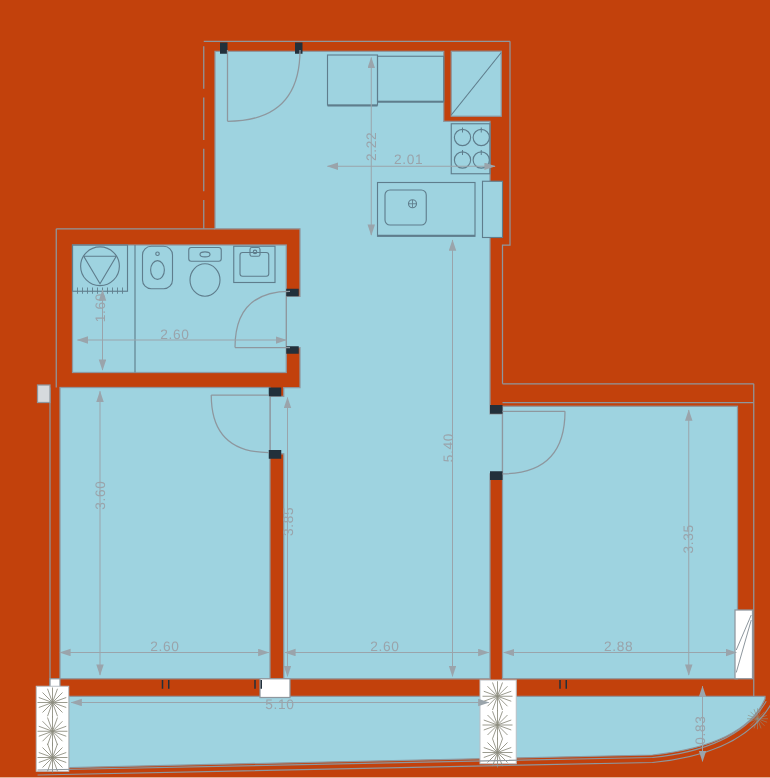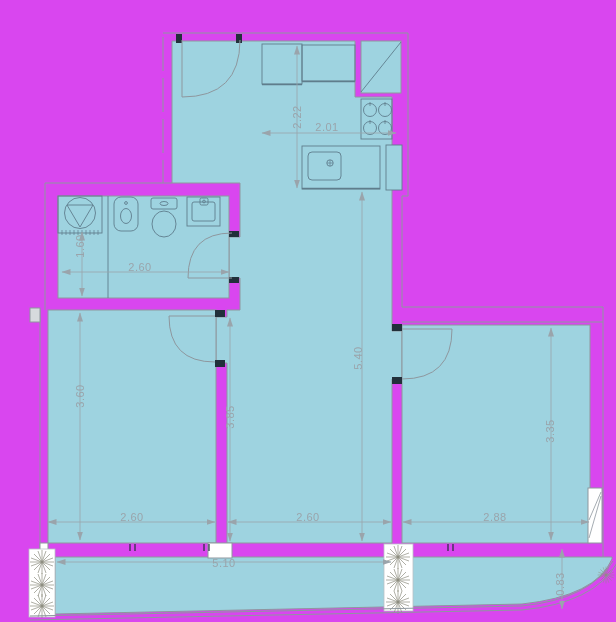--- a/index.html
+++ b/index.html
@@ -1,16 +1,16 @@
 <!DOCTYPE html>
 <html><head>
 <meta charset="utf-8">
 <style>
   html,body{margin:0;padding:0;background:#ffffff;}
-  #stage{position:relative;width:616px;height:622px;background:#d946ef;overflow:hidden;}
+  #stage{position:relative;width:616px;height:622px;background:#c2410c;overflow:hidden;}
   svg{display:block;}
   text{font-family:"Liberation Sans","DejaVu Sans",sans-serif;font-size:11px;fill:#9aa4ab;letter-spacing:.5px;}
 </style>
 </head>
 <body>
 
 <div id="stage">
 <svg width="616" height="622" viewBox="0 0 616 622">
   <defs>
     <marker id="arr" orient="auto-start-reverse" markerUnits="userSpaceOnUse" markerWidth="10" markerHeight="8" refX="8.5" refY="3">

